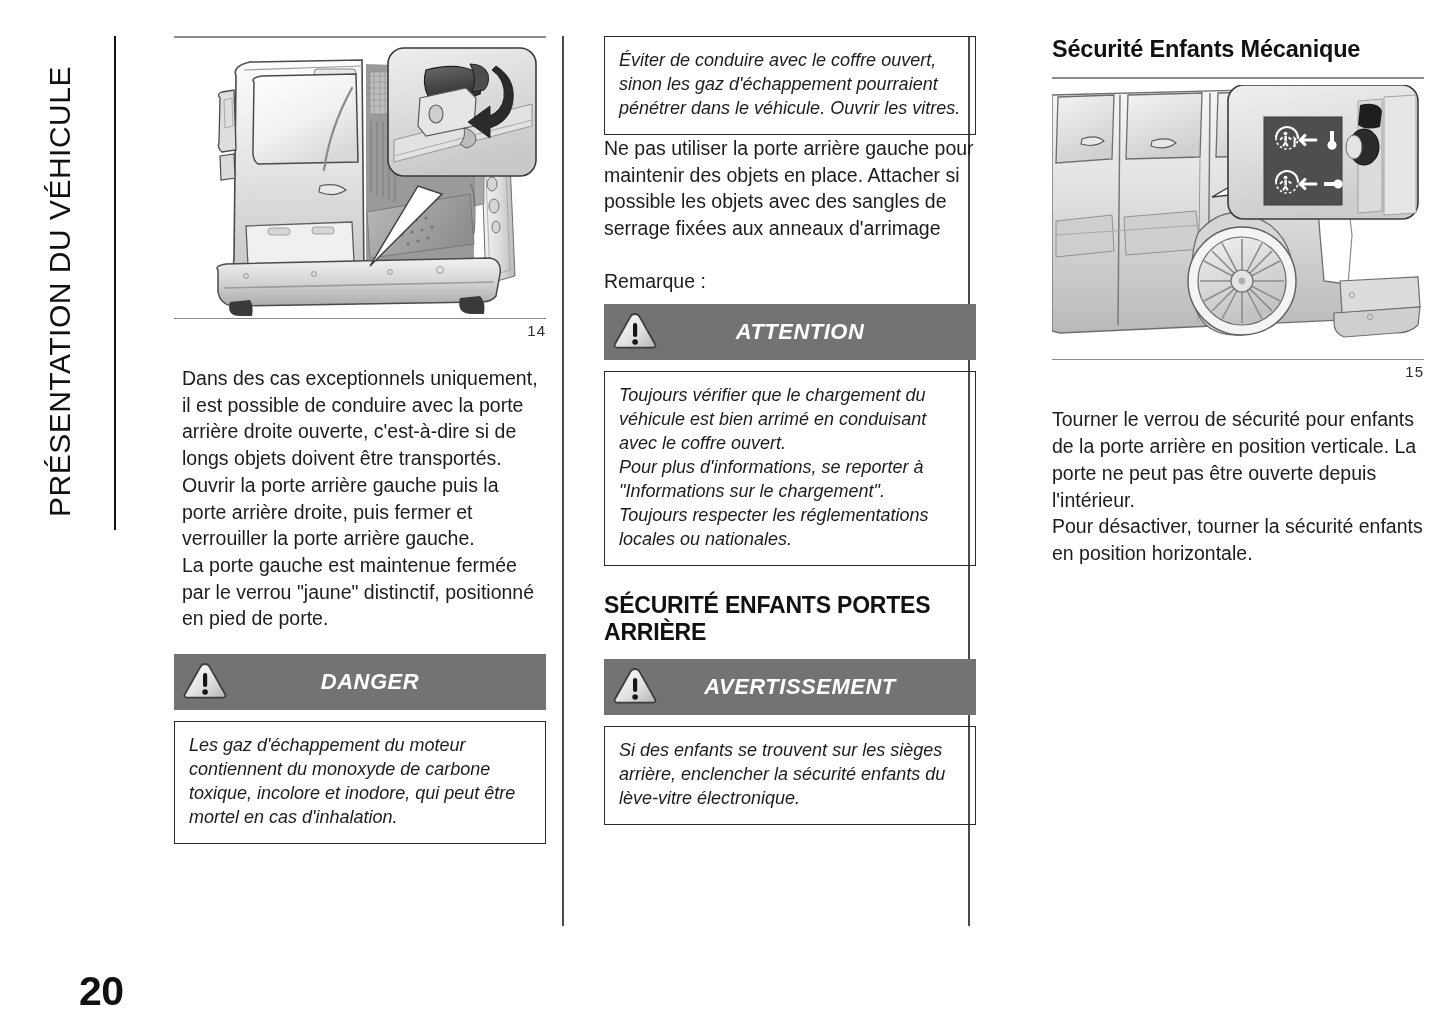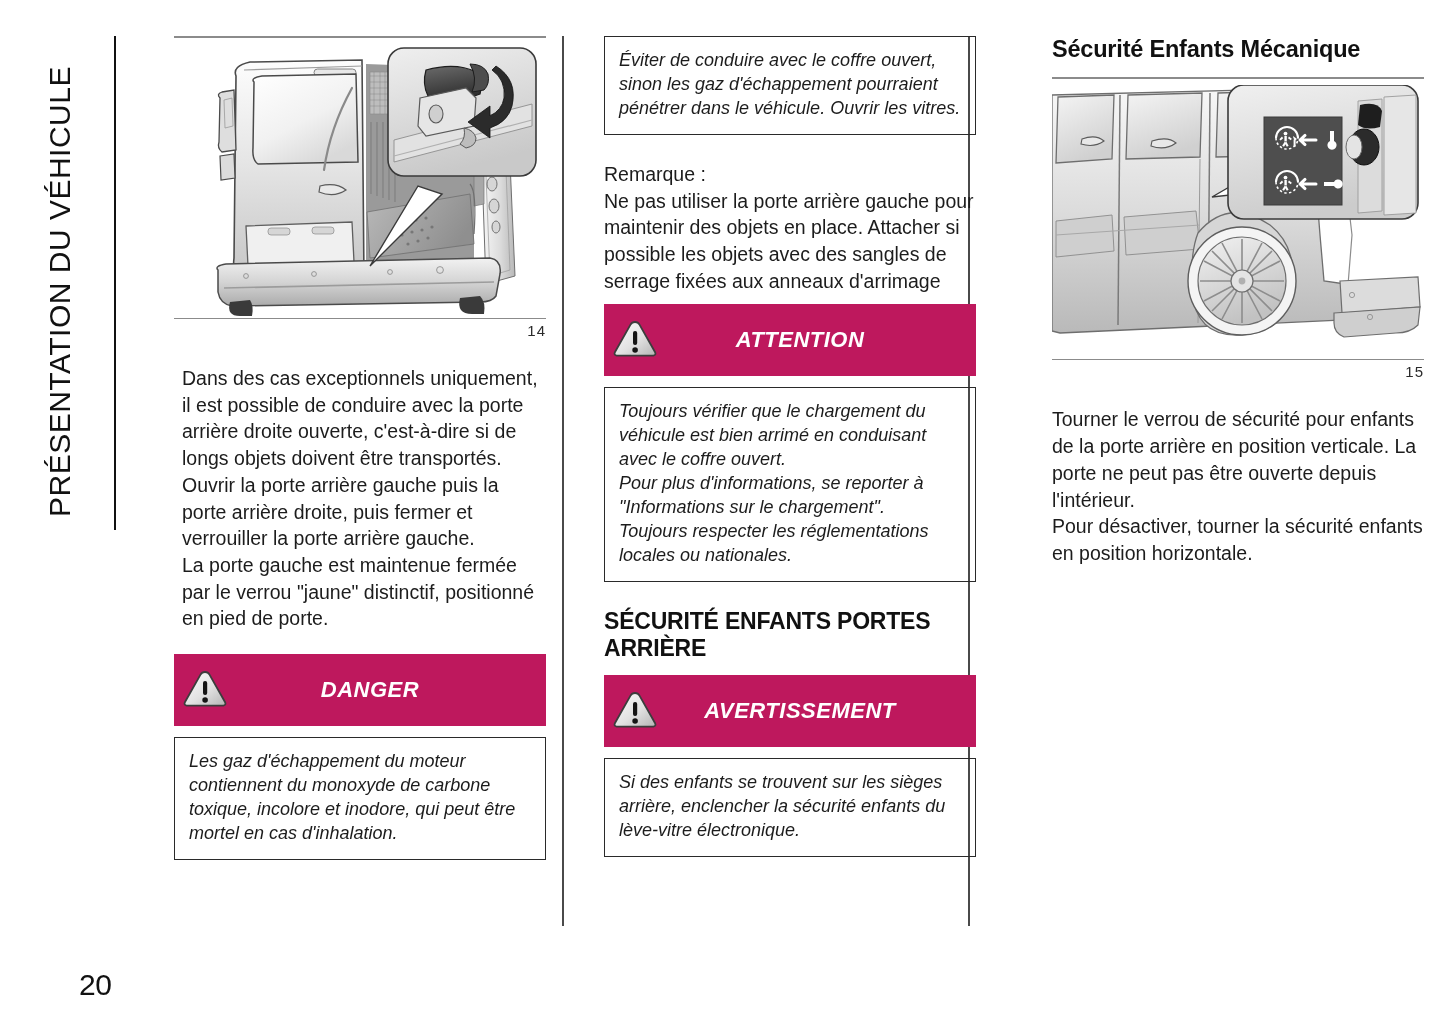--- a/index.html
+++ b/index.html
@@ -124,22 +124,22 @@
     line-height: 1.37;
     color: #1c1c1c;
     margin: 0;
     white-space: pre-line;
   }
   .body-text.gap-top { margin-top: 26px; }
   .body-text.gap-bottom { margin-bottom: 22px; margin-left: 8px; }
 
   
   .warn-bar {
-    background: #be185d;
-    height: 72px;
+    background: #737373;
+    height: 56px;
     display: flex;
     align-items: center;
     position: relative;
     margin-top: 10px;
   }
   .warn-bar .tri {
     width: 46px;
     height: 42px;
     margin-left: 8px;
     flex: 0 0 auto;
@@ -168,22 +168,22 @@
   .warn-box.no-top-border {
     border-top: 1.5px solid #2a2a2a;
     margin-top: 0;
   }
 
   
   .page-num {
     position: absolute;
     left: 79px;
     top: 968px;
-    font-size: 30px;
-    font-weight: normal;
+    font-size: 41px;
+    font-weight: bold;
     color: #111;
     letter-spacing: -0.5px;
   }
 </style>
 </head>
 <body>
 
 <div class="side-tab">
   <div class="side-tab-inner">
     <div class="side-tab-text">PRÉSENTATION DU VÉHICULE</div>
@@ -346,22 +346,22 @@
     <div class="warn-label">DANGER</div>
   </div>
 
   <div class="warn-box">Les gaz d'échappement du moteur contiennent du monoxyde de carbone toxique, incolore et inodore, qui peut être mortel en cas d'inhalation.</div>
 </div>
 
 <div class="col col2">
 
   <div class="warn-box no-top-border">Éviter de conduire avec le coffre ouvert, sinon les gaz d'échappement pourraient pénétrer dans le véhicule. Ouvrir les vitres.</div>
 
+  <p class="body-text">Ne pas utiliser la porte arrière gauche pour maintenir des objets en place. Attacher si possible les objets avec des sangles de serrage fixées aux anneaux d'arrimage</p>
   <p class="body-text gap-top">Remarque :</p>
-  <p class="body-text">Ne pas utiliser la porte arrière gauche pour maintenir des objets en place. Attacher si possible les objets avec des sangles de serrage fixées aux anneaux d'arrimage</p>
 
   <div class="warn-bar">
     <svg class="tri" viewBox="0 0 46 42">
       <path d="M23 3 q3 0 4.5 2.6 L43 33 q1.6 3 -1.8 3.6 L4.8 36.6 Q1.4 36 3 33 L18.5 5.6 Q20 3 23 3 Z" fill="url(#triG1)" stroke="#3d3d3d" stroke-width="1.8" stroke-linejoin="round"></path>
       <rect x="21" y="12" width="4.2" height="14" rx="2" fill="#151515"></rect>
       <circle cx="23.1" cy="31" r="2.8" fill="#151515"></circle>
     </svg>
     <div class="warn-label">ATTENTION</div>
   </div>
 

